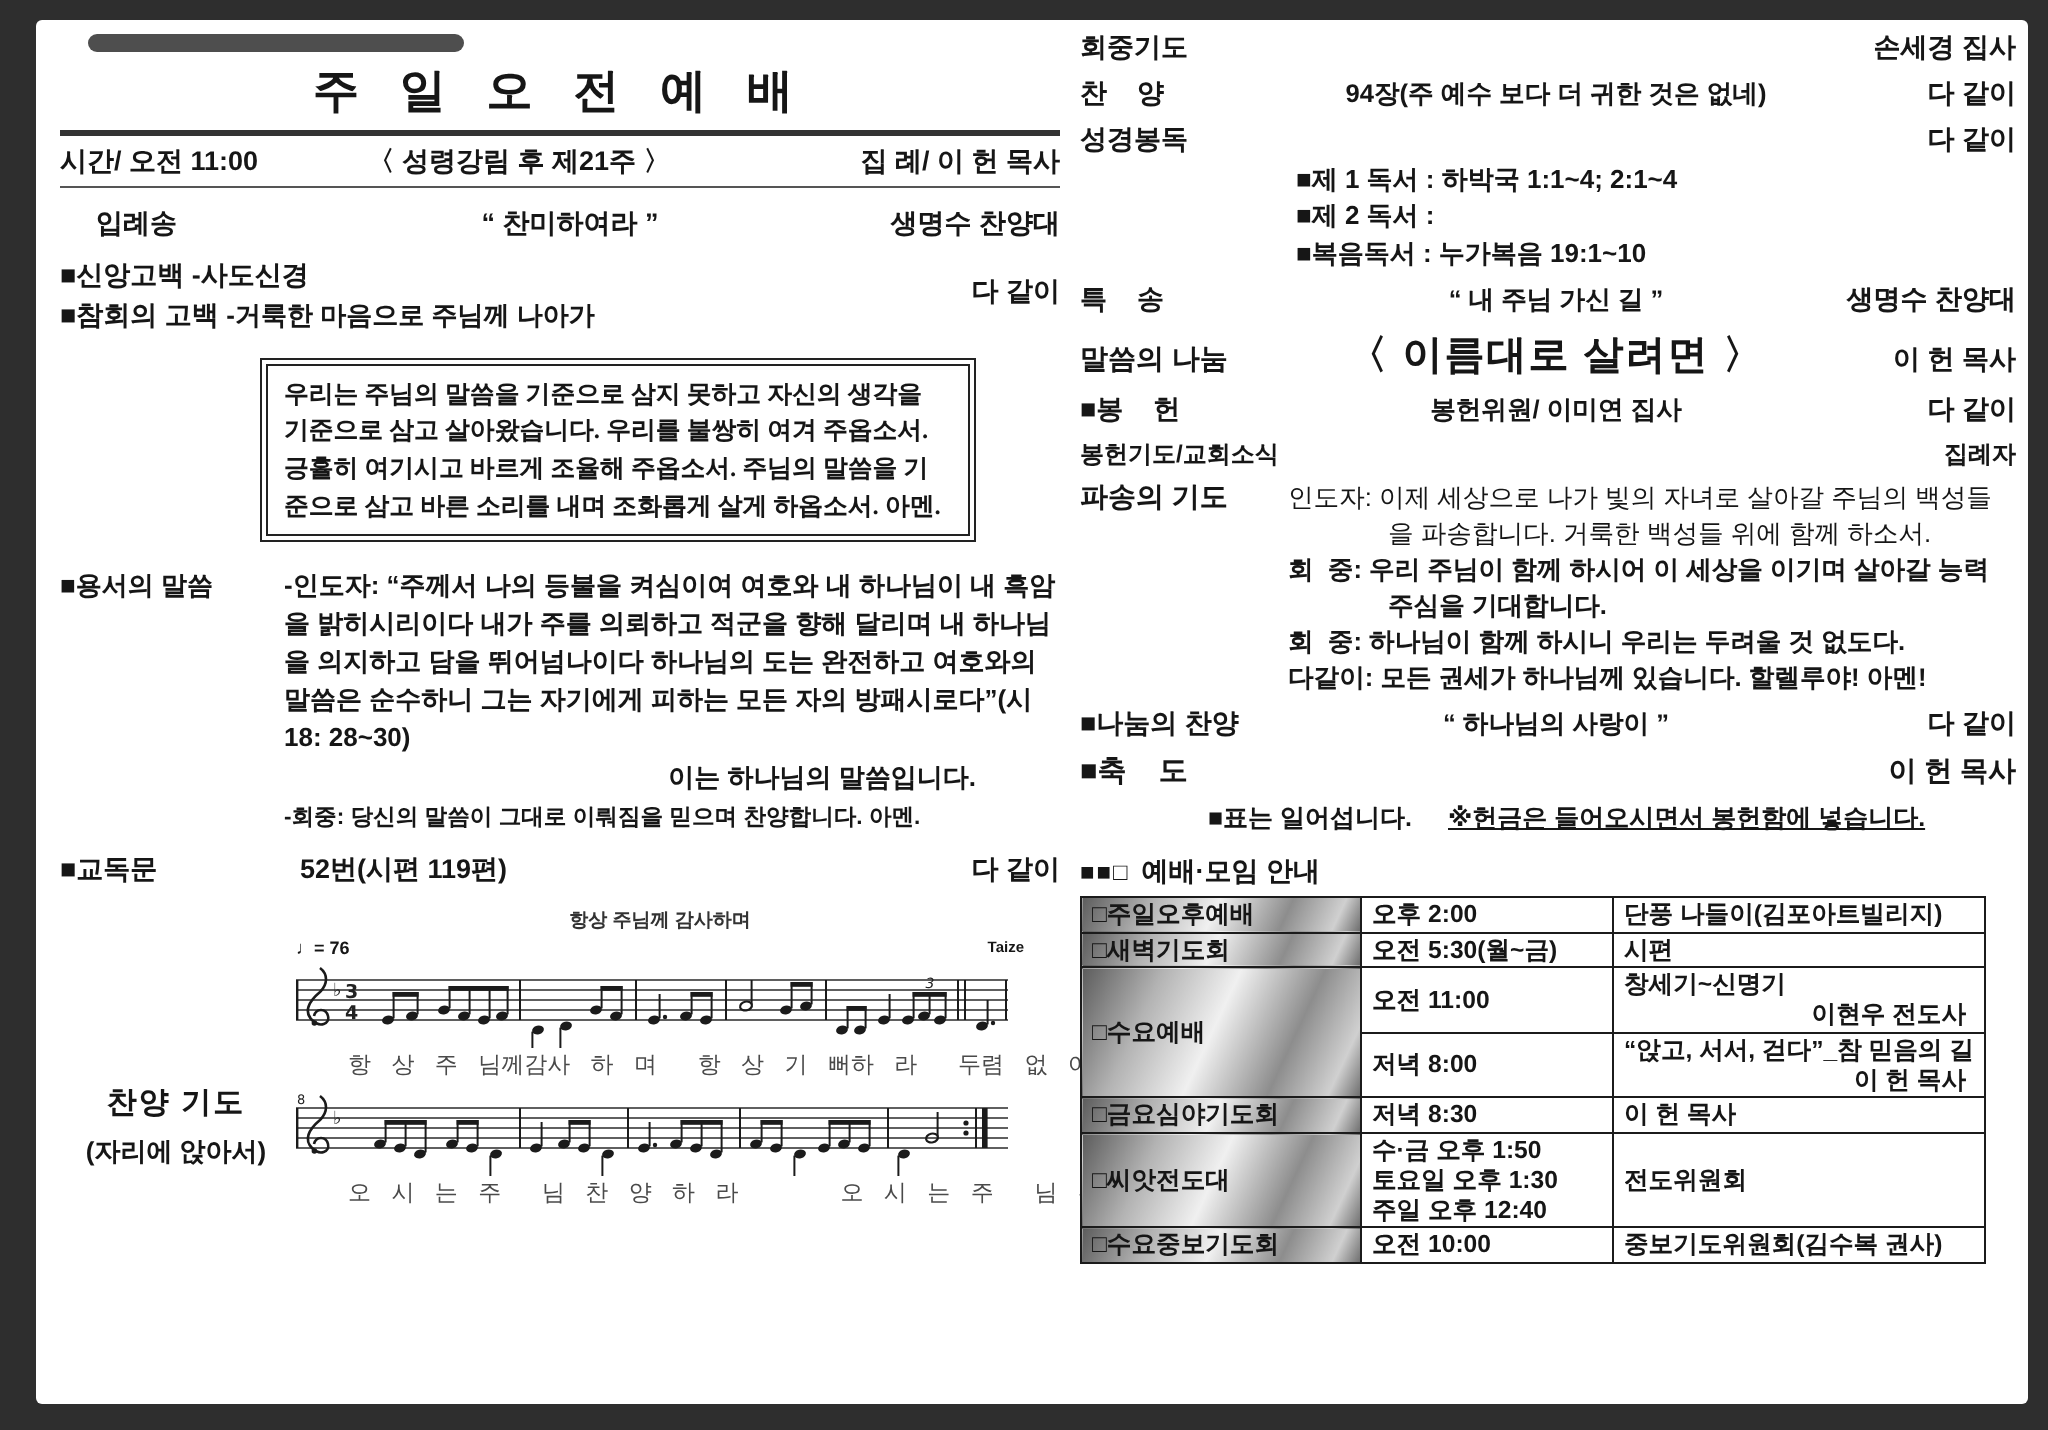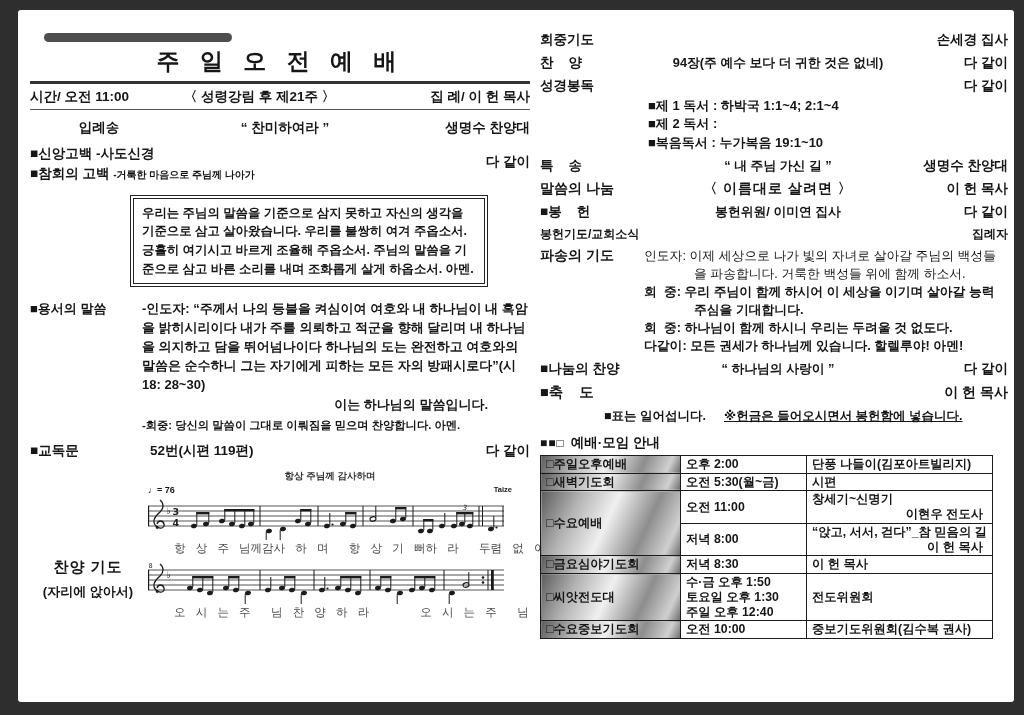--- a/index.html
+++ b/index.html
@@ -1,41 +1,41 @@
 <!DOCTYPE html>
 <html><head>
 <meta charset="utf-8">
 <style>
   html,body{margin:0;padding:0;background:#1f1f1f;}
   .stage{position:relative;width:1024px;height:715px;background:#2e2e2e;overflow:hidden;
          font-family:"Liberation Sans","DejaVu Sans",sans-serif;color:#161616;}
   .page{position:absolute;left:18px;top:10px;right:10px;bottom:13px;background:#ffffff;border-radius:3px;}
-  .col{position:absolute;top:16px;bottom:0;}
+  .col{position:absolute;top:0;bottom:0;}
   .col.left{left:12px;width:500px;}
   .col.right{left:522px;width:468px;}
   .b{font-weight:bold;}
   .topbar{margin:7px 0 0 14px;width:188px;height:9px;background:#4e4e4e;border-radius:5px;}
   .l-title{margin-top:4px;text-align:center;font-size:23px;font-weight:bold;letter-spacing:7px;}
   .hr2{height:2.5px;background:#333;margin-top:4px;}
   .hr1{height:1.2px;background:#555;margin-top:3px;}
   .info{display:flex;margin-top:4px;font-size:13.5px;align-items:baseline;}
   .info .c{flex:1;text-align:center;}
   .info .r{width:140px;text-align:right;}
   .svc{display:flex;align-items:baseline;margin-top:9px;font-size:13.5px;}
   .lab{font-weight:bold;width:120px;flex:0 0 auto;}
-  .ind{padding-left:18px;box-sizing:border-box;text-align:center;}
+  .ind{padding-left:18px;box-sizing:border-box;}
   .cen{flex:1;text-align:center;font-weight:bold;}
   .det{font-weight:bold;}
   .det2{flex:1;font-weight:bold;}
   .rt{width:110px;text-align:right;font-weight:bold;flex:0 0 auto;}
-  .sm{font-size:10px;}
+  .sm{font-size:13px;}
   .pair{position:relative;margin-top:8px;font-size:13.5px;}
   .pair-l div{margin-top:2px;}
   .pair-r{position:absolute;right:0;top:8px;font-weight:bold;}
-  .cbox{margin:12px 0 0 100px;width:352px;border:1px solid #222;padding:2px;}
+  .cbox{margin:12px 0 0 100px;width:352px;border:1px solid #222;padding:2px;font-family:Liberation Serif, serif;}
   .cbox-in{border:1px solid #222;padding:5px 8px;font-size:12.4px;font-weight:bold;line-height:1.5;}
   .forg{display:flex;margin-top:13px;font-size:13px;}
   .forg .lab{width:112px;}
   .forg-t{flex:1;font-weight:bold;line-height:1.46;}
   .emph{text-align:right;padding-right:42px;margin-top:1px;}
   .cong{font-size:11.3px;margin-top:2px;}
   .score{position:relative;margin-top:10px;height:205px;}
   .score-label{position:absolute;left:2px;top:88px;width:112px;text-align:center;}
   .score-label .big{font-size:15px;letter-spacing:1px;}
   .score-label div:last-child{font-size:13px;margin-top:6px;}
@@ -48,21 +48,21 @@
   .mus{font-family:"DejaVu Sans",sans-serif;font-size:9px;fill:#222;}
   .mus.bb{font-weight:bold;font-size:9.5px;}
   .mus.s{font-size:6.5px;}
   .mus.tri{font-size:7px;font-style:italic;}
   
   .rsvc{display:flex;align-items:baseline;margin-top:5px;font-size:13.5px;}
   .rlab{font-weight:bold;width:104px;flex:0 0 auto;white-space:pre;}
   .rcen{flex:1;text-align:center;font-weight:bold;font-size:12.8px;}
   .rrt{width:96px;text-align:right;font-weight:bold;flex:0 0 auto;}
   .readings{margin:2px 0 0 108px;font-size:13px;font-weight:bold;line-height:1.42;}
-  .sermon .rcen{font-size:14px;letter-spacing:1px;}
+  .sermon .rcen{font-size:20px;letter-spacing:1px;}
   .sermon .rlab{font-size:14px;}
   .offp{font-size:12px;gap:46px;}
   .send{display:flex;margin-top:4px;font-size:12.8px;}
   .send .rlab{font-size:14px;}
   .send-t{flex:1;line-height:1.4;}
   .pl{padding-left:50px;text-indent:-50px;}
   .pl .sp{white-space:pre;}
   .noteline{margin:6px 0 0 64px;font-size:12.5px;font-weight:bold;display:flex;gap:18px;}
   .ul{text-decoration:underline;}
   .sch-h{margin-top:9px;font-size:13.5px;font-weight:bold;display:flex;align-items:center;gap:6px;}

